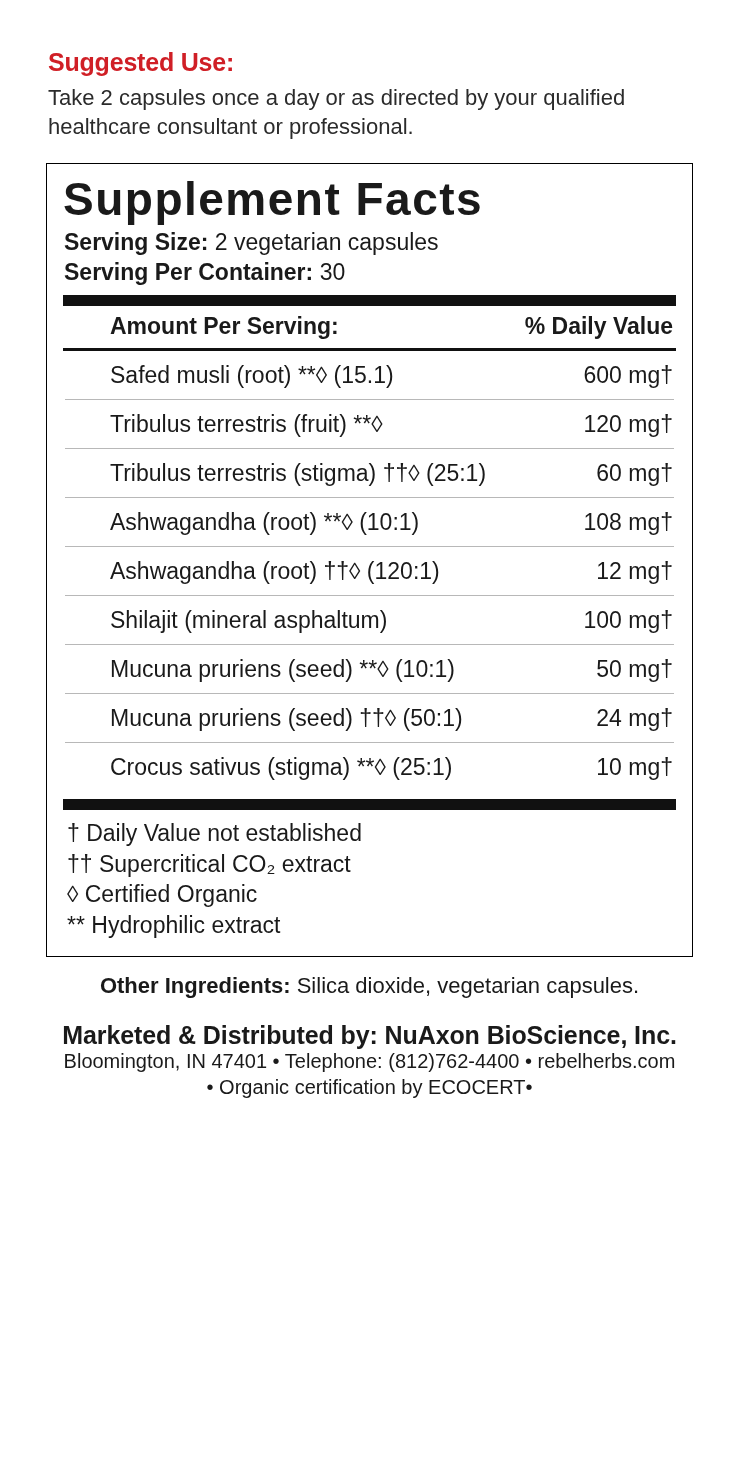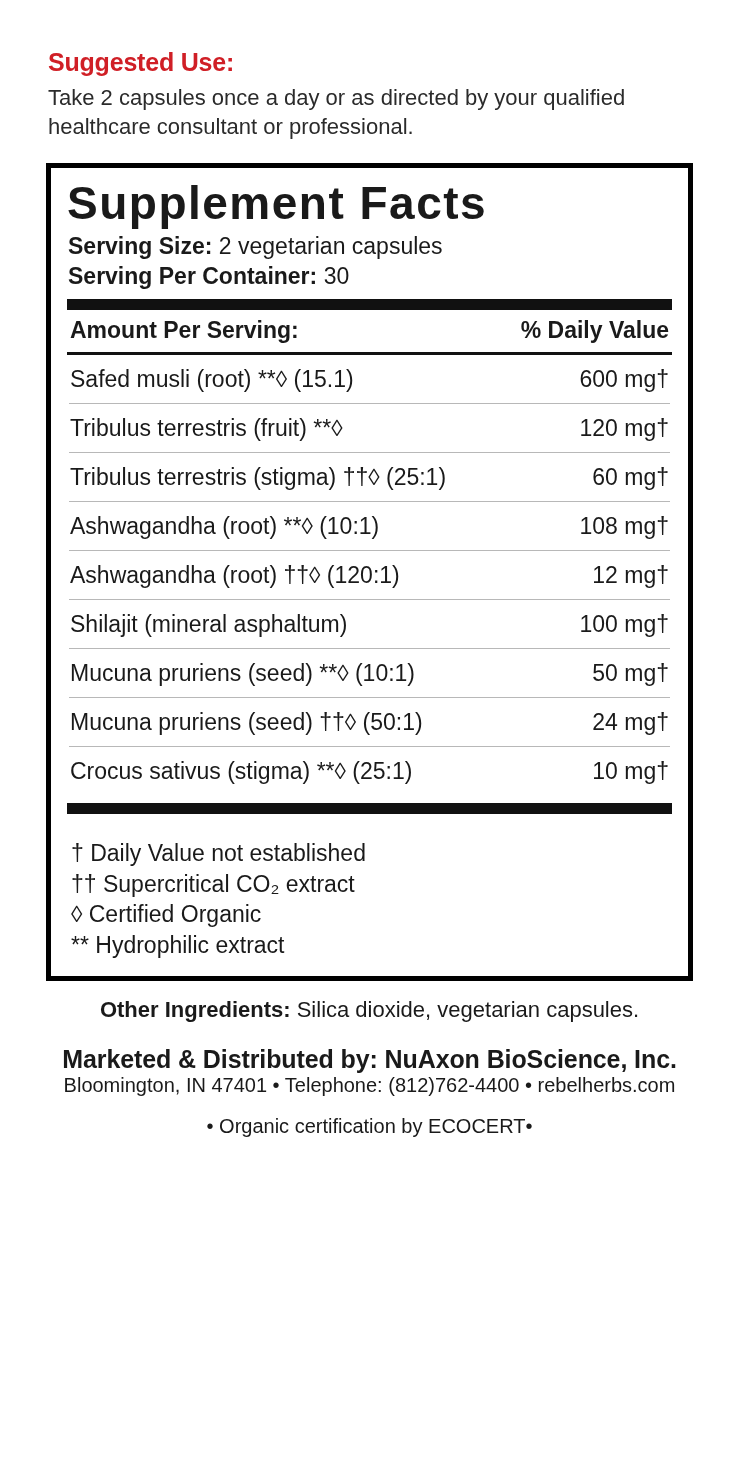--- a/index.html
+++ b/index.html
@@ -33,21 +33,21 @@
   .suggested-text {
     font-size: 22px;
     line-height: 1.32;
     color: #2b2b2b;
     margin: 0 0 22px 2px;
     max-width: 648px;
   }
 
   
   .panel {
-    border: 5px solid #000000;
+    border: 1px solid #000000;
     padding: 10px 14px 14px 14px;
     box-sizing: border-box;
   }
   .sf-title {
     font-size: 46px;
     font-weight: bold;
     letter-spacing: 1.5px;
     line-height: 1.0;
     margin: 2px 0 6px 2px;
     color: #1a1a1a;
@@ -82,25 +82,25 @@
     justify-content: space-between;
     align-items: baseline;
     padding: 11px 5px 10px 5px;
     font-size: 23px;
     color: #1a1a1a;
   }
   .row.header {
     font-weight: bold;
     padding: 7px 5px 8px 5px;
   }
-  .row .left { text-align: left; }
+  .row .left { text-align: left; margin-left: 44px; }
   .row .right { text-align: right; white-space: nowrap; }
 
   .footnotes {
-    padding: 24px 6px 2px 6px;
+    padding: 8px 6px 2px 6px;
     font-size: 23px;
     line-height: 1.33;
     color: #1a1a1a;
   }
   .footnotes div { white-space: nowrap; }
 
   
   .other-ing {
     font-size: 22px;
     text-align: center;
@@ -118,21 +118,21 @@
   }
   .address {
     font-size: 20px;
     text-align: center;
     margin-top: 0;
     color: #1a1a1a;
   }
   .certline {
     font-size: 20px;
     text-align: center;
-    margin-top: 18px;
+    margin-top: 3px;
     color: #1a1a1a;
   }
 </style>
 </head>
 <body>
 
 <div class="page">
 
   <div>
     <div class="suggested-title">Suggested Use:</div>

